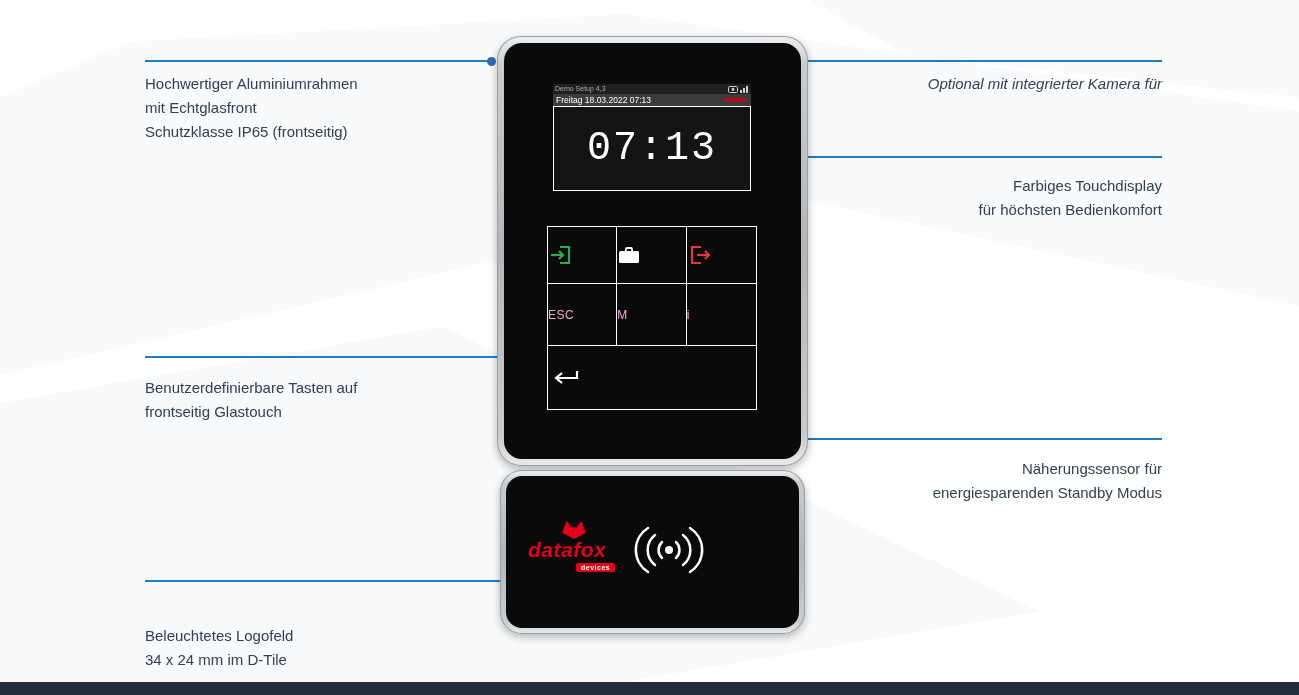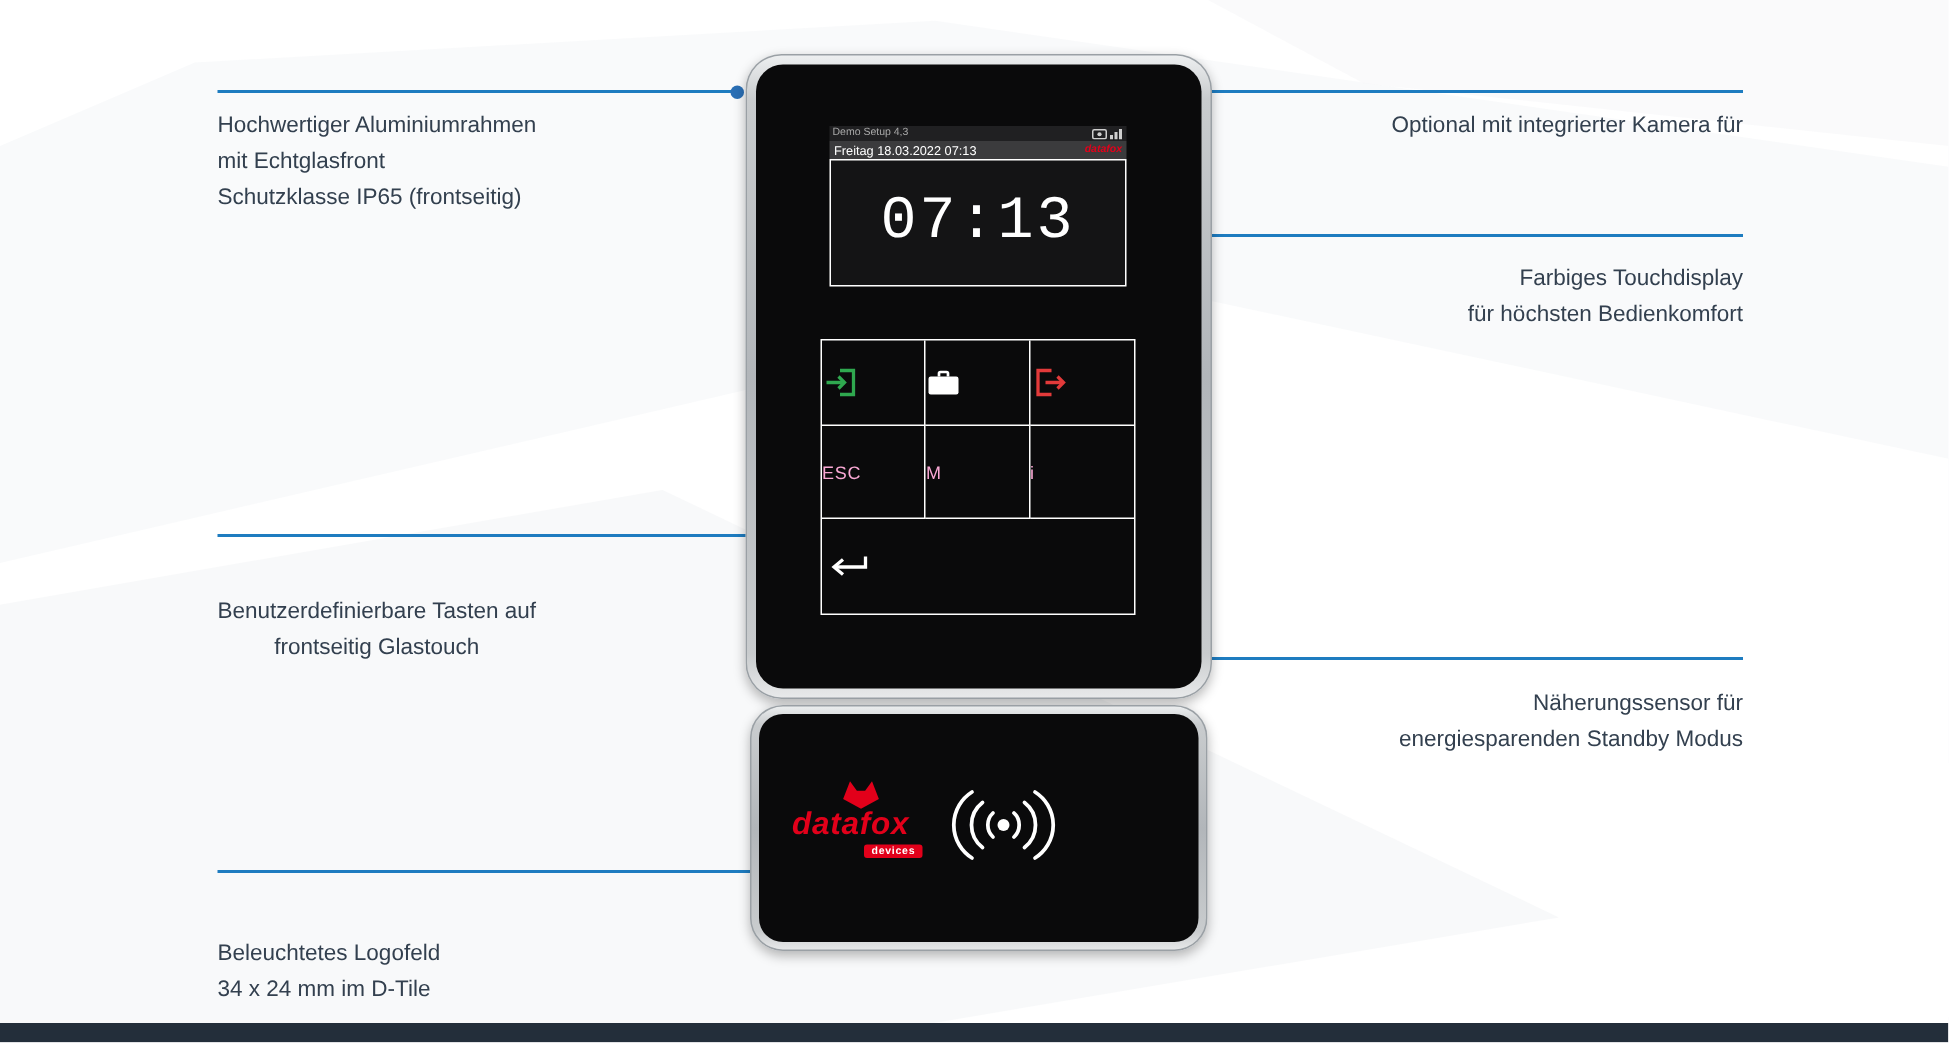--- a/index.html
+++ b/index.html
@@ -100,30 +100,30 @@
   <div class="dot" style="left:707px; top:435px;"></div>
   <div class="dot" style="left:748px; top:435px;"></div>
   <div class="dot" style="left:502px; top:587px;"></div>
 
   <div class="callout" style="left:145px; top:72px;">
     <div>Hochwertiger Aluminiumrahmen</div>
     <div>mit Echtglasfront</div>
     <div>Schutzklasse IP65 (frontseitig)</div>
   </div>
 
-  <div class="callout right" style="right:137px; top:72px;">
+  <div class="callout right" style="right:137px; top:72px;font-style:italic;">
     <div>Optional mit integrierter Kamera für</div>
   </div>
 
   <div class="callout right" style="right:137px; top:174px;">
     <div>Farbiges Touchdisplay</div>
     <div>für höchsten Bedienkomfort</div>
   </div>
 
-  <div class="callout" style="left:145px; top:396px;text-align:center;">
+  <div class="callout" style="left:145px; top:376px;">
     <div>Benutzerdefinierbare Tasten auf</div>
     <div>frontseitig Glastouch</div>
   </div>
 
   <div class="callout right" style="right:137px; top:457px;">
     <div>Näherungssensor für</div>
     <div>energiesparenden Standby Modus</div>
   </div>
 
   <div class="callout" style="left:145px; top:624px;">

